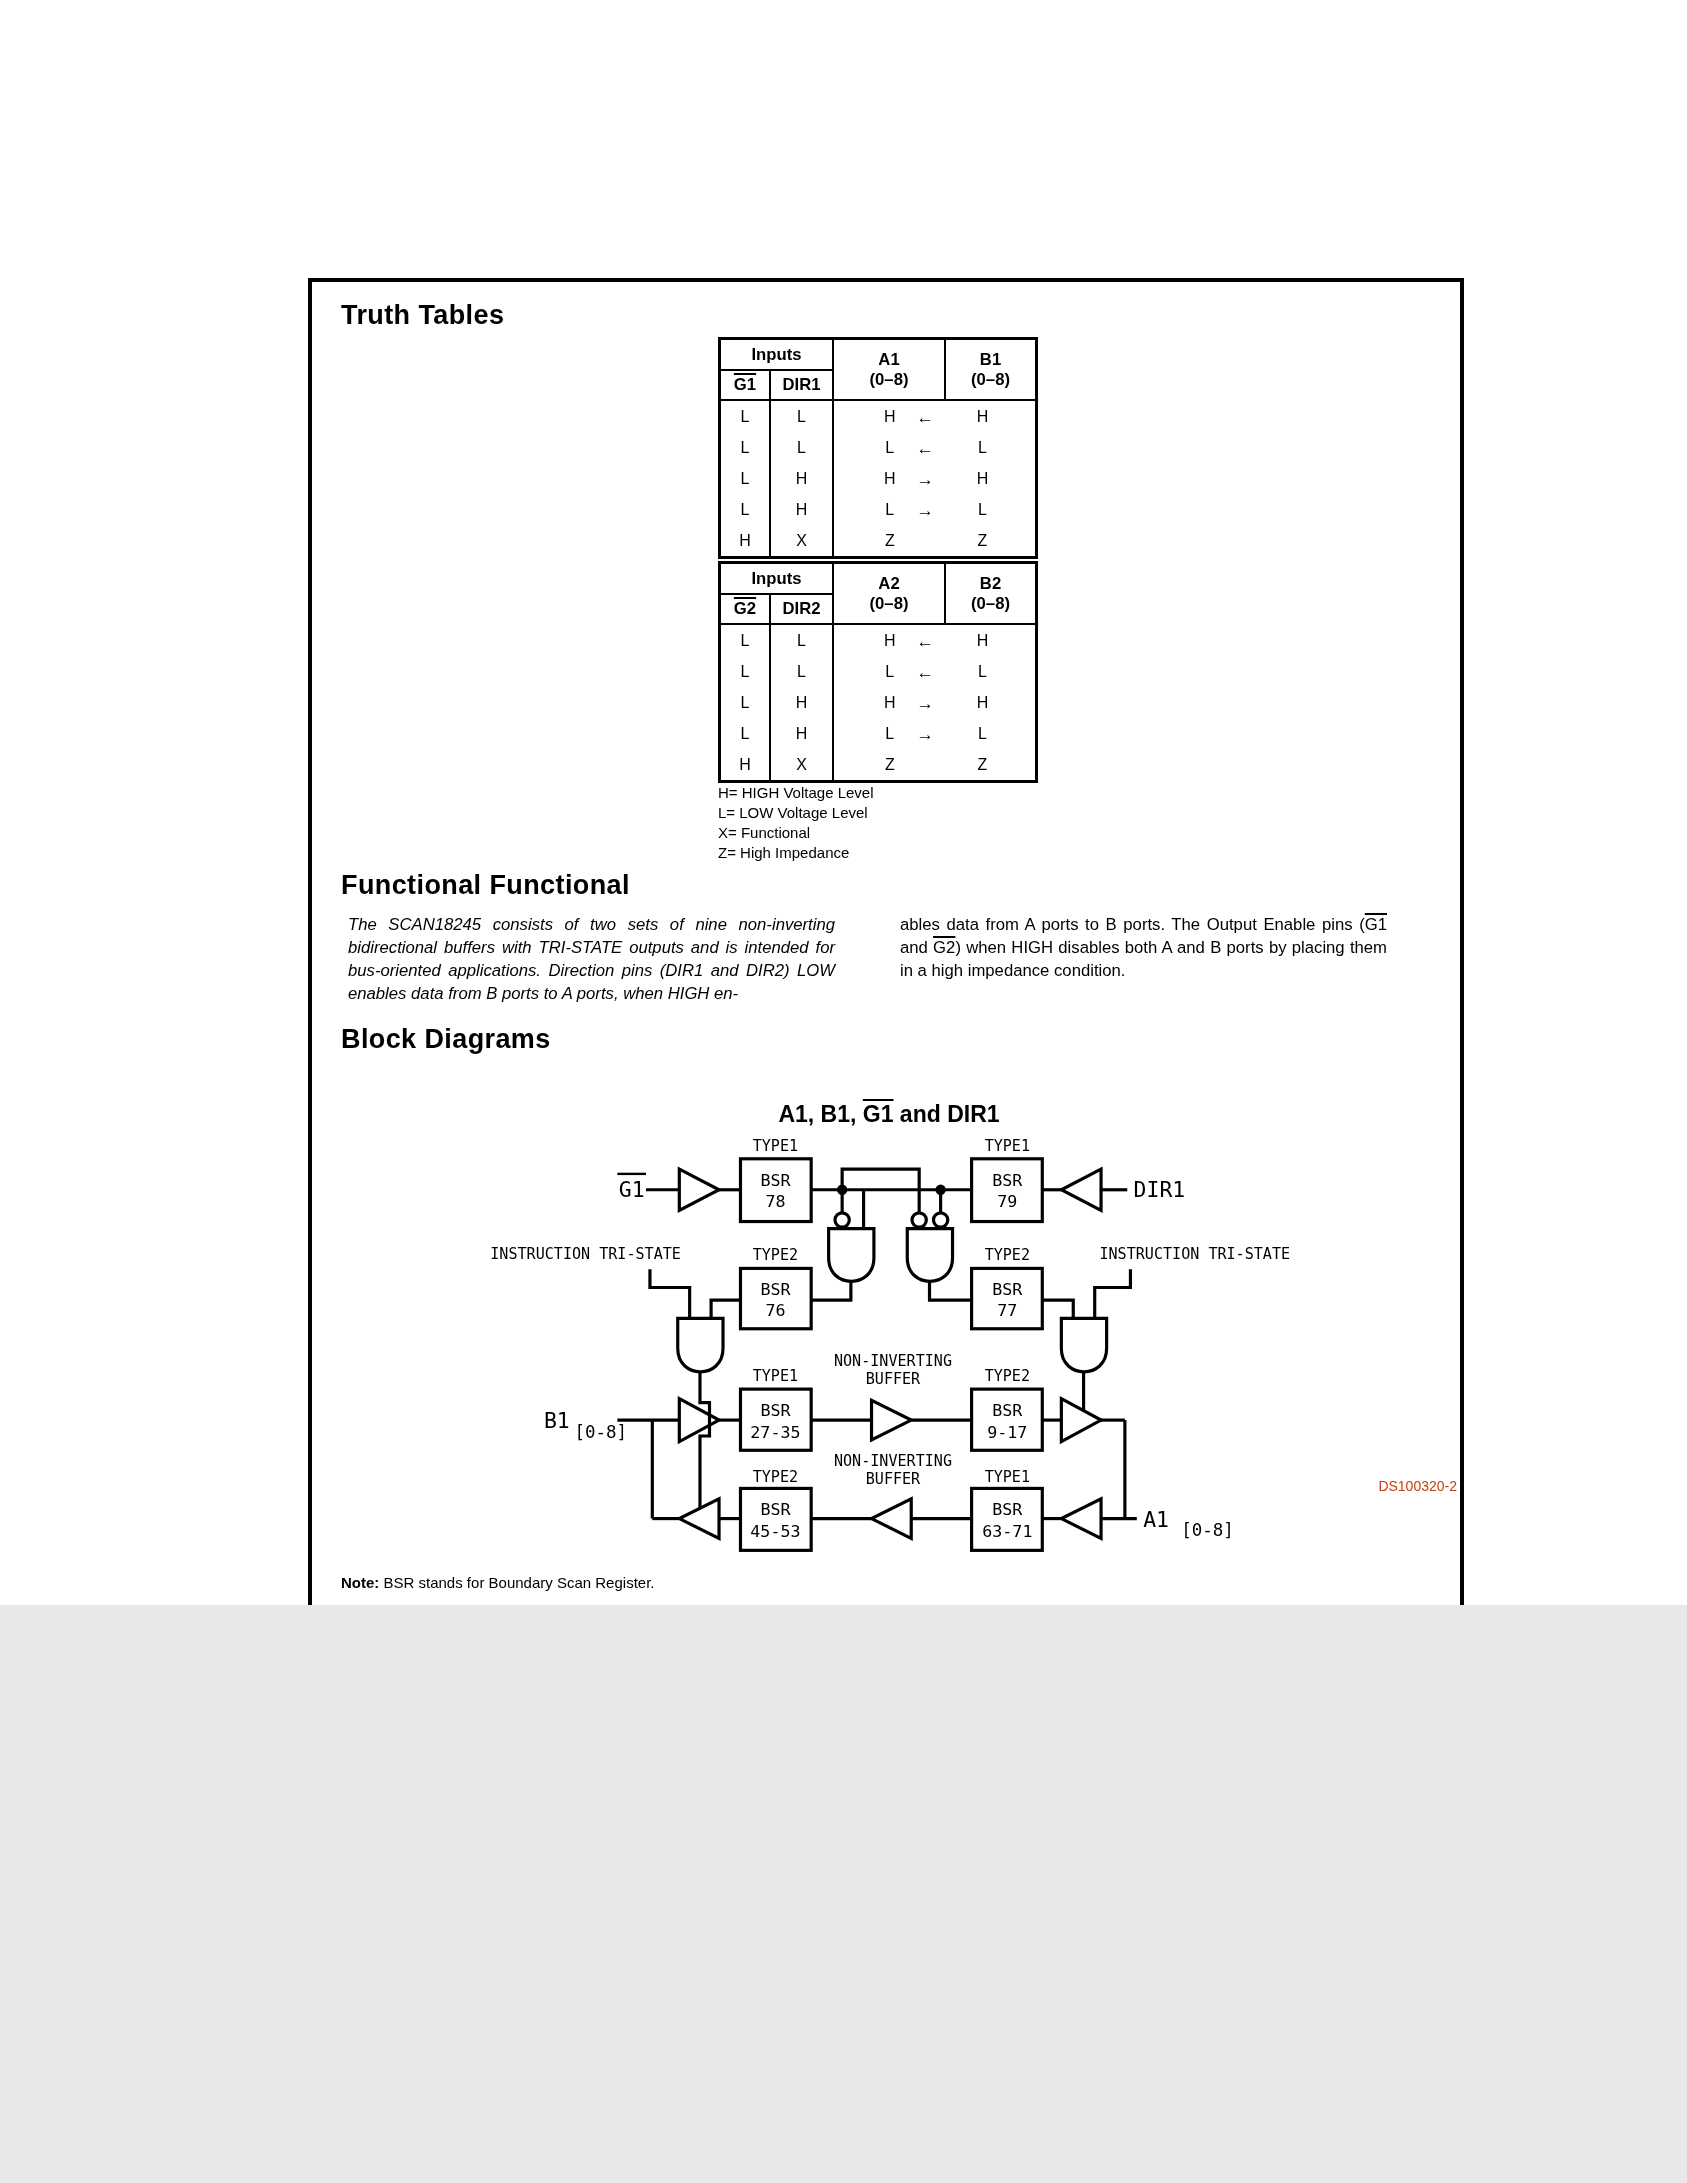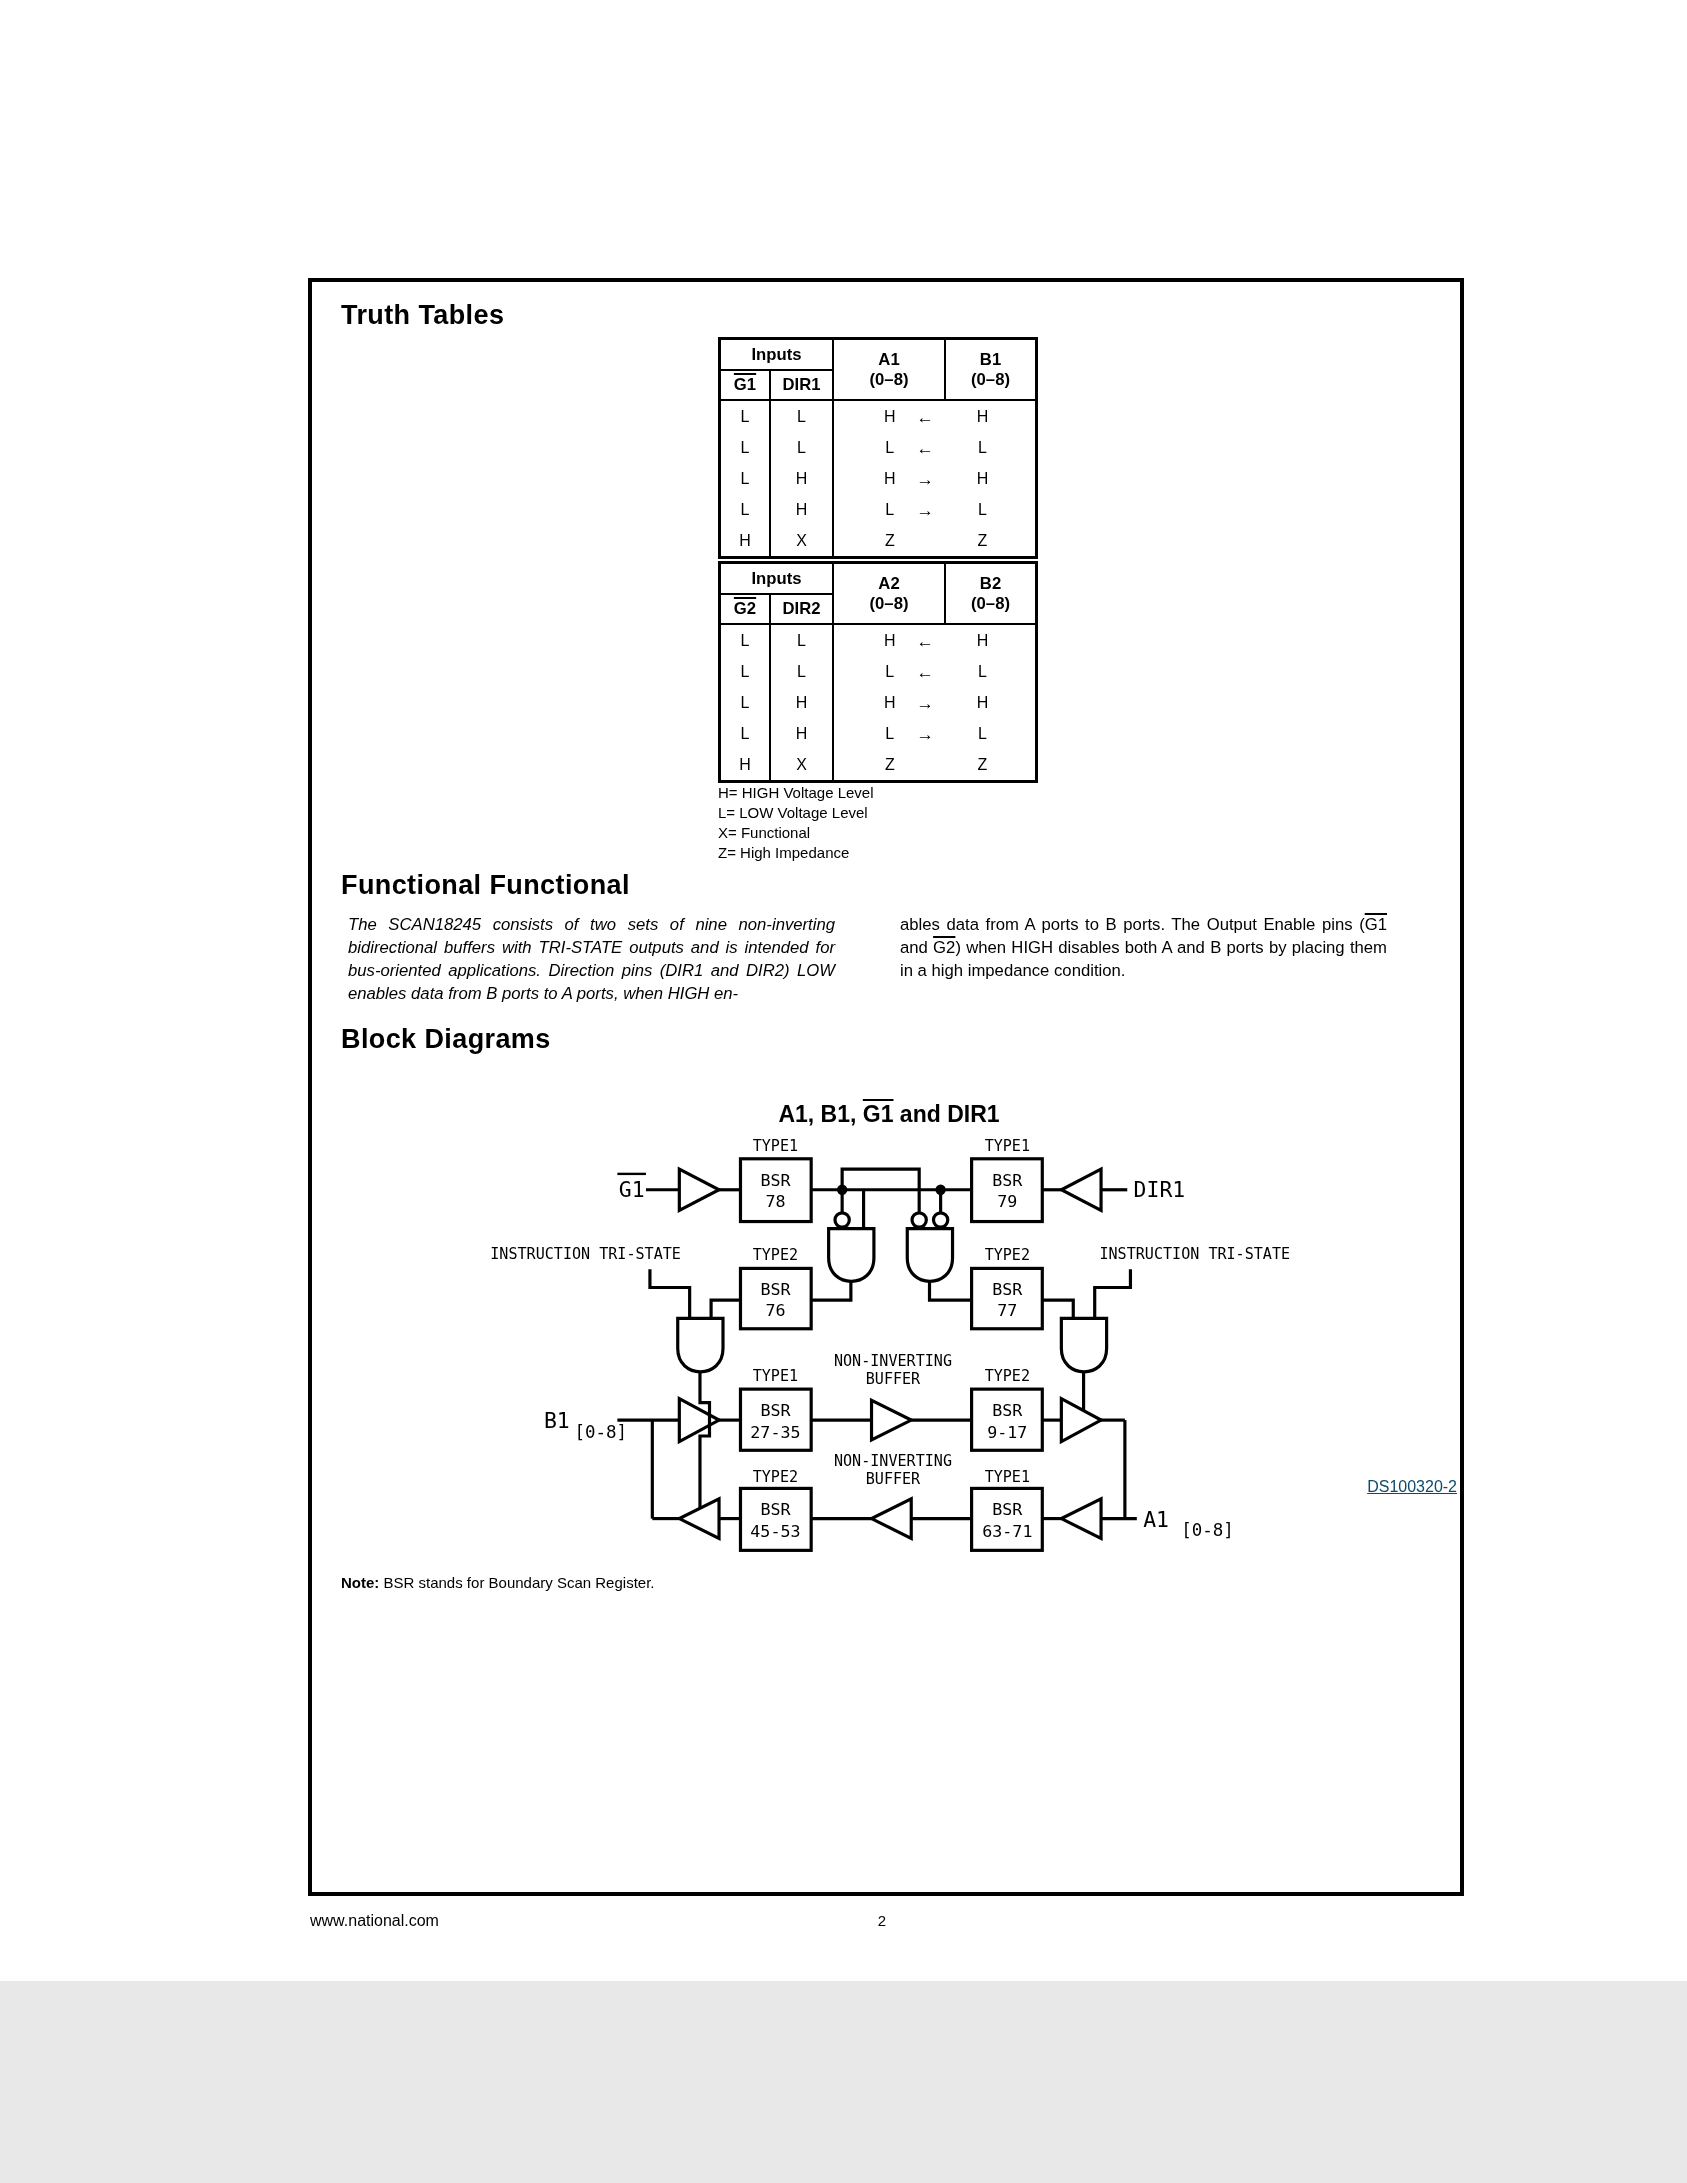--- a/index.html
+++ b/index.html
@@ -1,16 +1,16 @@
 <!DOCTYPE html>
 <html style="font-size:12.7px"><head>
 <meta charset="utf-8">
 <style>
   html,body{margin:0;padding:0;background:#e8e8e8;}
-  .page{position:relative;width:1687px;height:1981px;background:#ffffff;overflow:hidden;
+  .page{position:relative;width:1687px;height:1605px;background:#ffffff;overflow:hidden;
         font-family:"Liberation Sans",sans-serif;color:#000;}
   .frame{position:absolute;left:308px;top:278px;width:1148px;height:1610px;border:4px solid #000;}
   .h-sec{position:absolute;font-size:27px;font-weight:bold;letter-spacing:0.4px;}
   
   .tt{position:absolute;width:314px;display:grid;
       grid-template-columns:50px 63px 112px 89px;
       grid-template-rows:31px 30px 31px 31px 31px 31px 31px;
       border:3.2px solid #000;background:#fff;}
   .tt .c{display:flex;align-items:center;justify-content:center;}
   .tt .hdr{font-weight:bold;font-size:16.7px;}
@@ -28,21 +28,21 @@
   .tt .bv{left:112px;width:73px;}
   .ovl{text-decoration:overline;text-decoration-thickness:1.6px;}
   .legend{position:absolute;font-size:15px;line-height:20px;}
   
   .col{position:absolute;width:487px;font-size:16.7px;line-height:23px;text-align:justify;}
   
   .diagram-title{position:absolute;left:476px;top:1101px;width:826px;text-align:center;
                  font-size:23px;font-weight:bold;}
   svg text{font-family:"DejaVu Sans Mono",monospace;}
   .note{position:absolute;font-size:15px;}
-  .dscode{position:absolute;font-size:16px;color:#0c4a6e;text-decoration:underline;}
+  .dscode{position:absolute;font-size:14px;color:#c2410c;}
   .footer-left{position:absolute;left:310px;top:1912px;font-size:16px;}
   .footer-page{position:absolute;left:308px;top:1912px;width:1148px;text-align:center;font-size:15px;}
 </style>
 </head>
 <body>
 
 <div class="page">
   <div class="frame"></div>
 
   <div class="h-sec" style="left:341px;top:300px;">Truth Tables</div>

